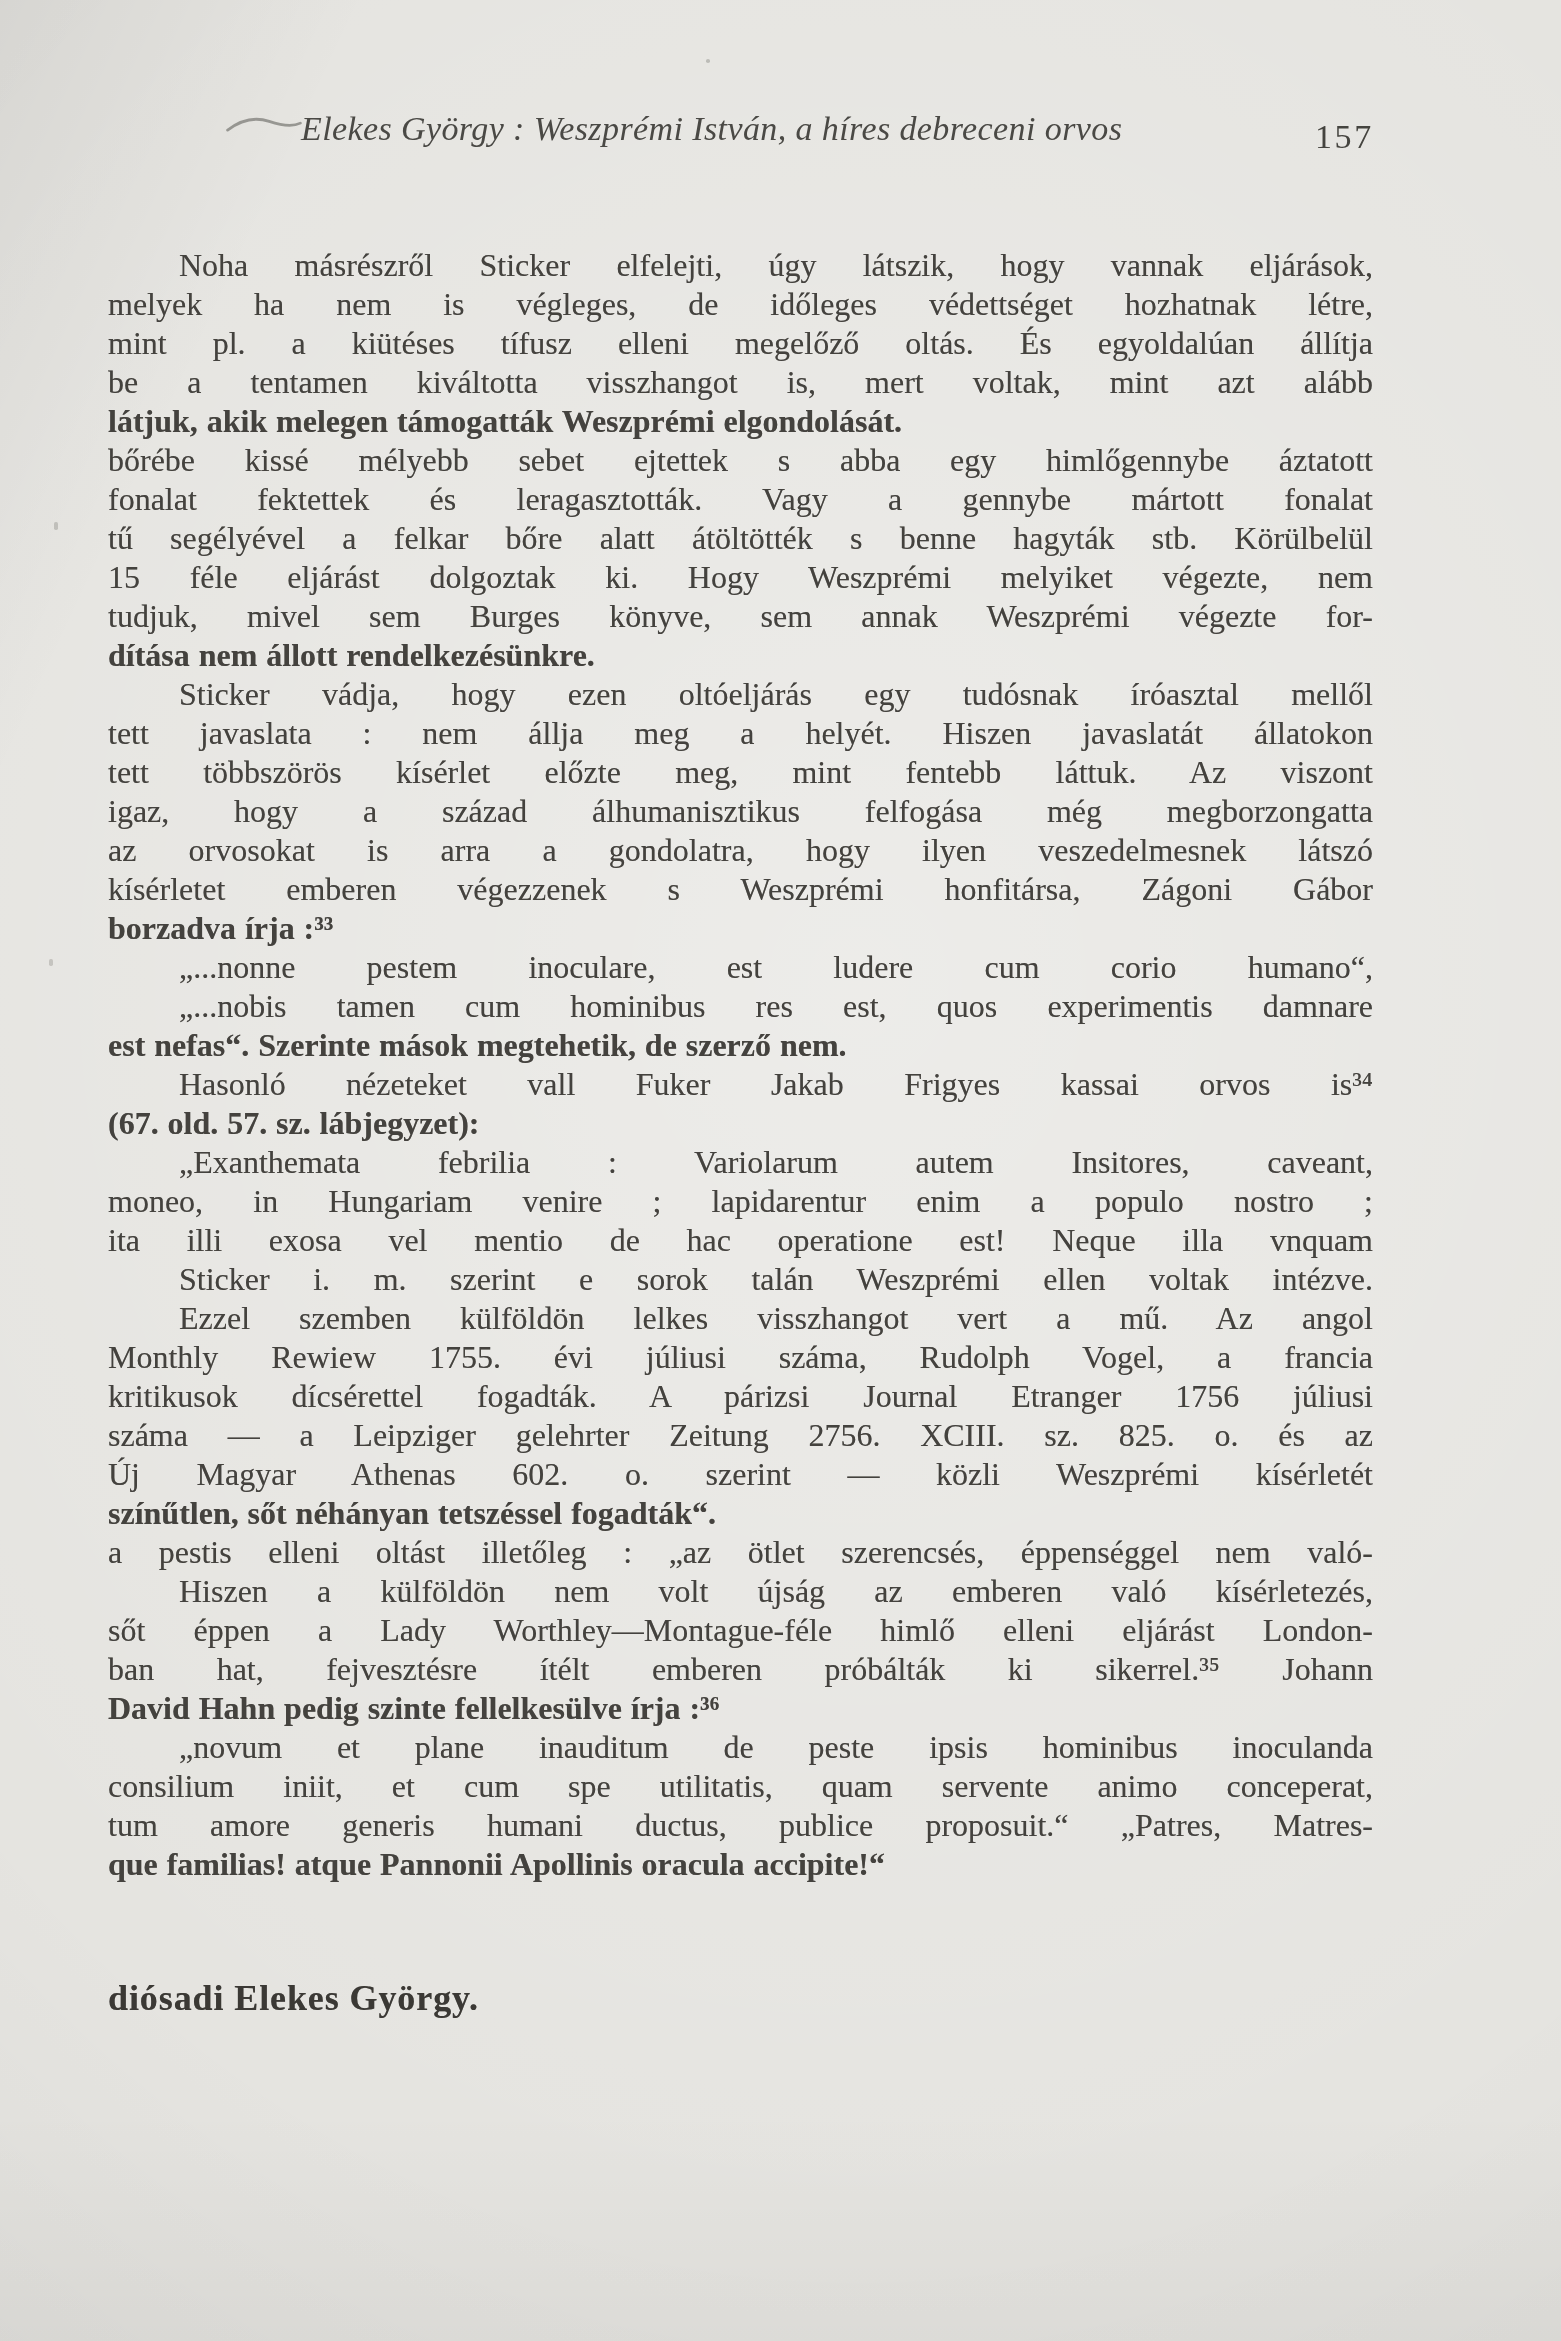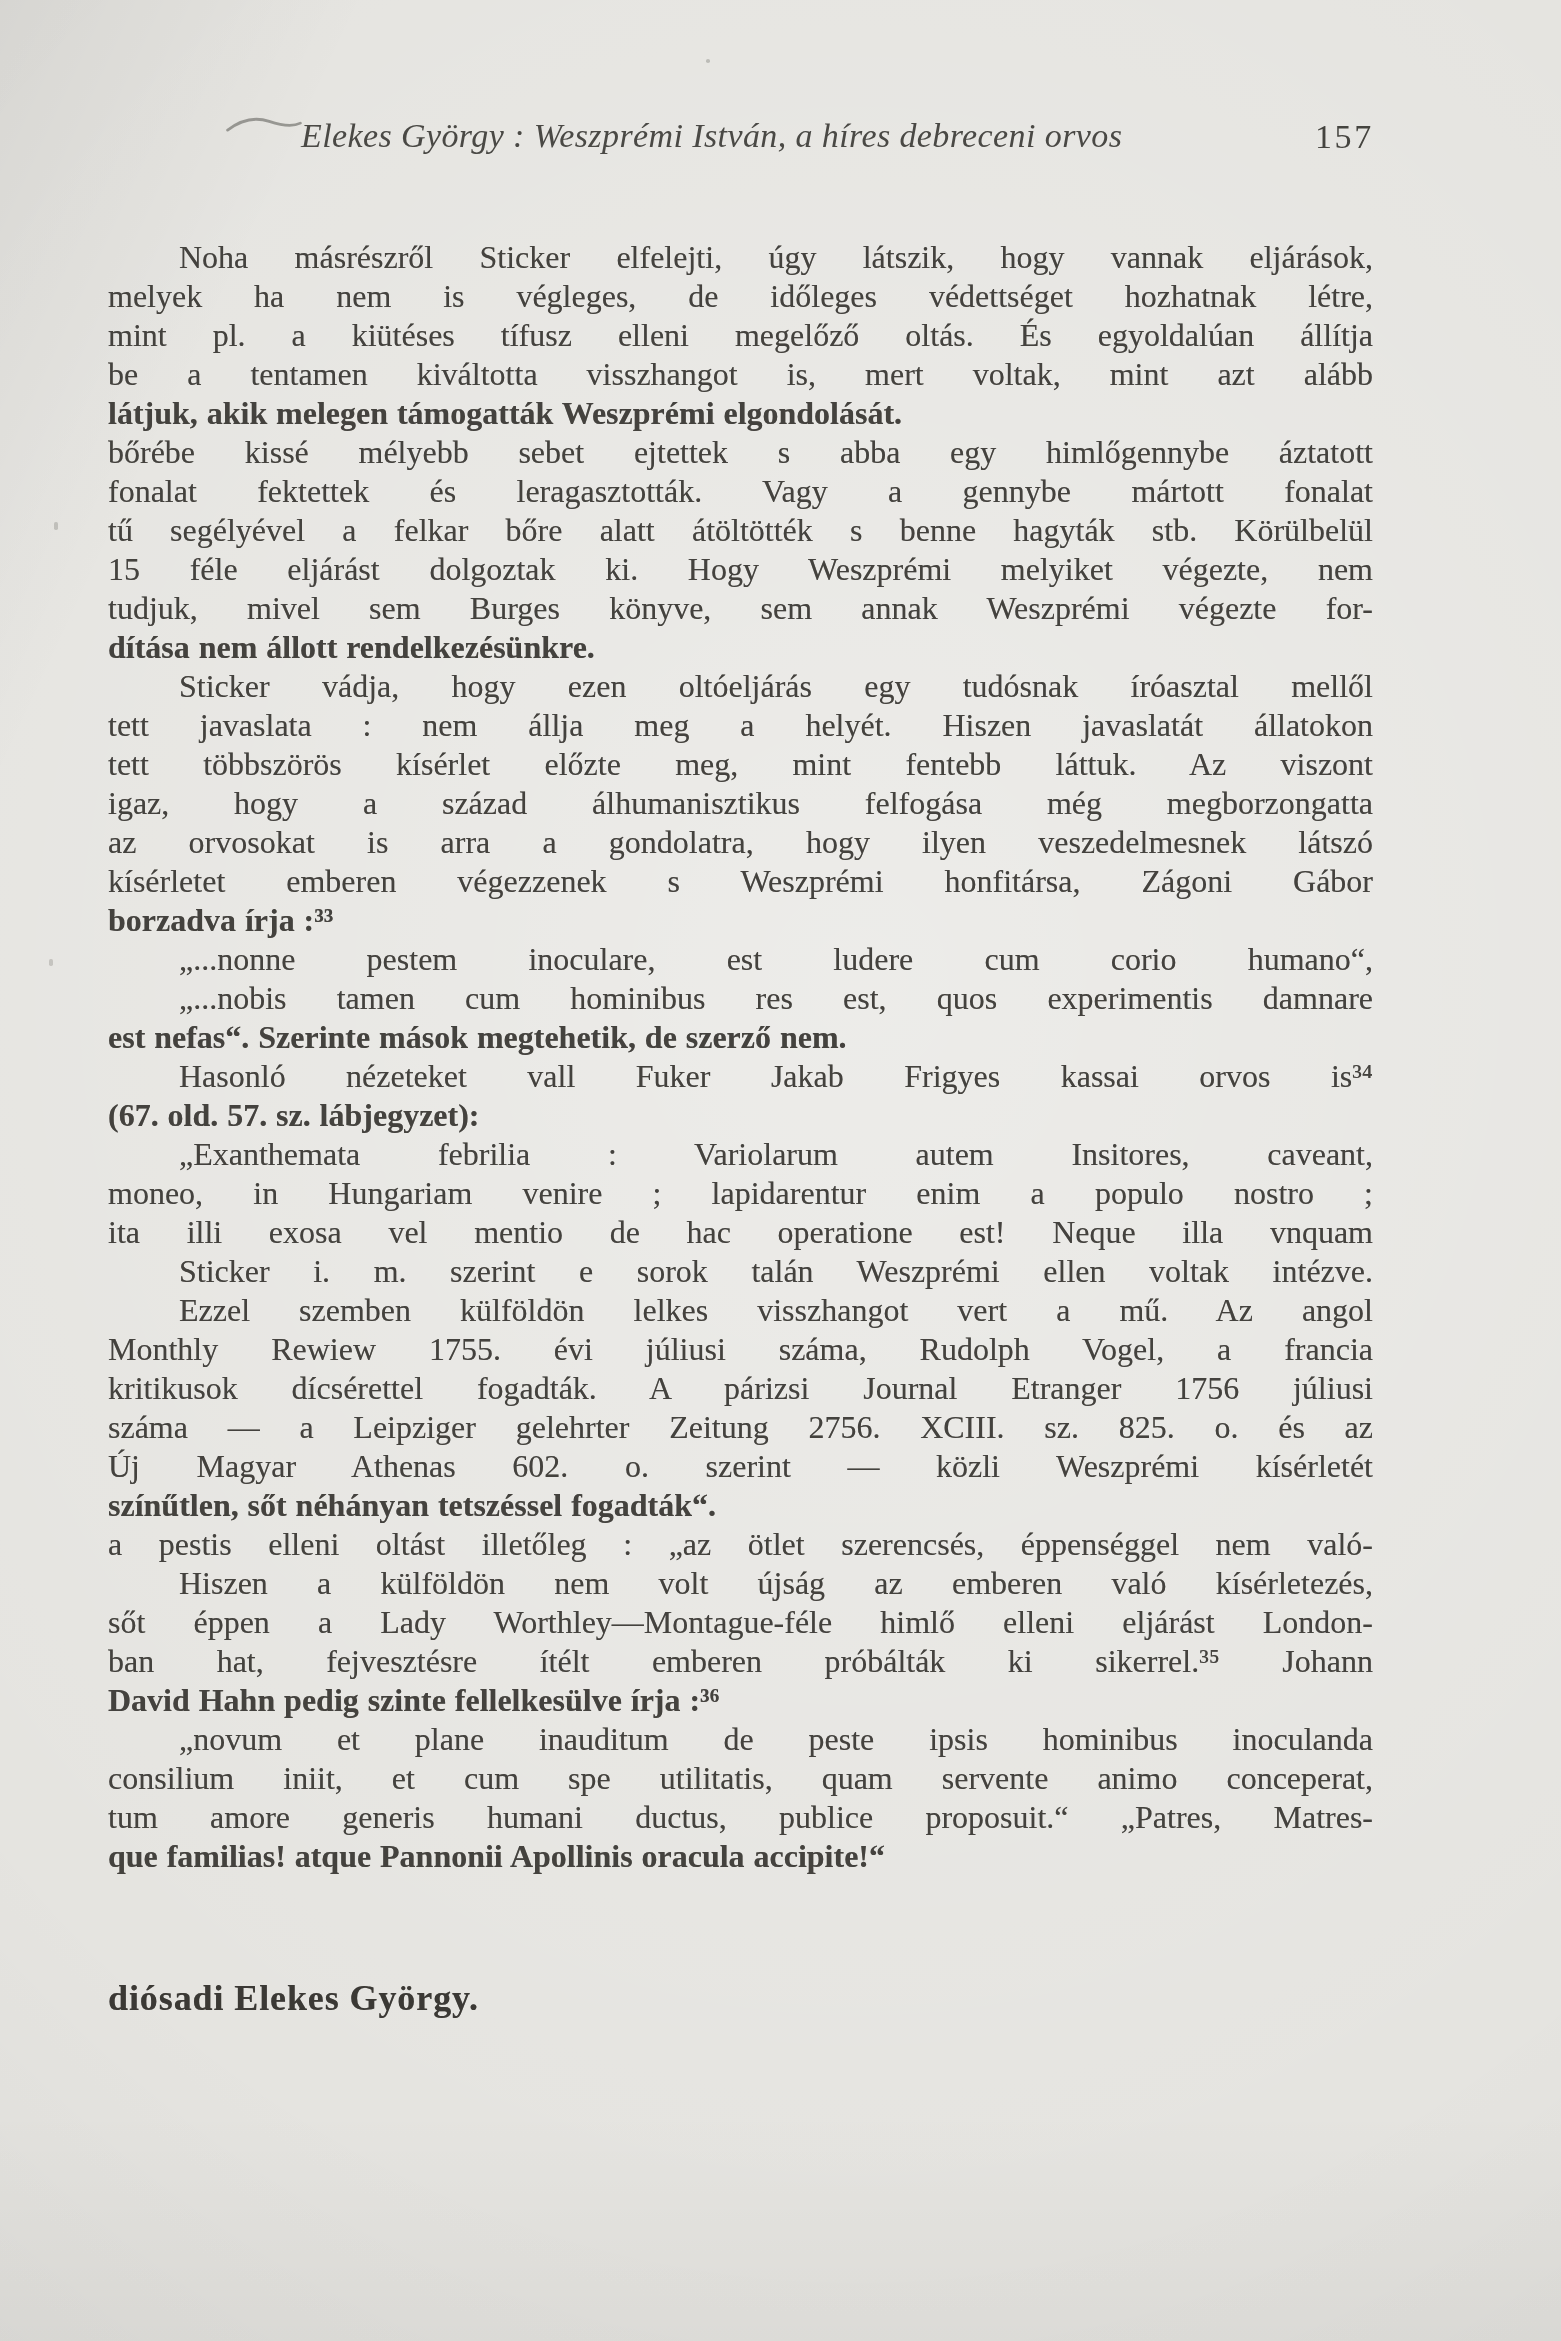--- a/index.html
+++ b/index.html
@@ -14,31 +14,31 @@
     background:
       radial-gradient(ellipse 120% 90% at 55% 42%, rgba(255,255,255,0.30), rgba(0,0,0,0.00) 60%, rgba(0,0,0,0.055) 100%),
       linear-gradient(115deg, rgba(0,0,0,0.06), rgba(0,0,0,0) 14%),
       linear-gradient(0deg, rgba(0,0,0,0.035), rgba(0,0,0,0) 10%);
   }
   .header{
     position:absolute;top:110px;left:0;width:1561px;height:43px;
     color:#4a4945;
   }
   .htitle{
-    position:absolute;left:301px;top:7px;
+    position:absolute;left:301px;top:0;
     font-style:italic;font-size:34px;line-height:38px;letter-spacing:0.4px;
     white-space:nowrap;
   }
   .pnum{
     position:absolute;left:1315px;top:8px;
     font-size:34px;line-height:38px;letter-spacing:2.6px;color:#45443f;
   }
   .pen-mark{position:absolute;left:224px;top:111px;opacity:.65;}
   .bodytext{
-    position:absolute;left:108px;top:238px;width:1265px;
+    position:absolute;left:108px;top:246px;width:1265px;
     color:#44423e;
     font-size:32px;
     text-shadow:0 0 0.5px rgba(68,66,62,0.45);
   }
   .ln{
     height:39px;line-height:39px;overflow:hidden;
     text-align:justify;text-align-last:justify;
     word-spacing:0.9px;
   }
   .ln.end{text-align:left;text-align-last:left;font-weight:bold;}

